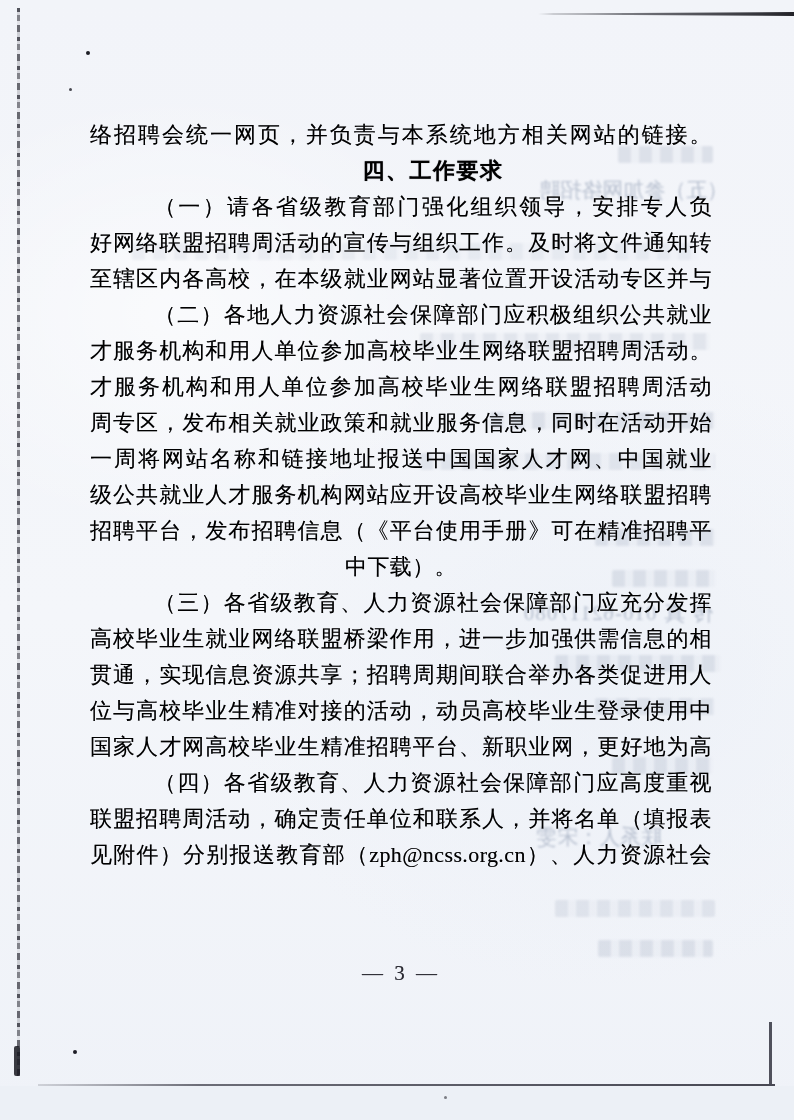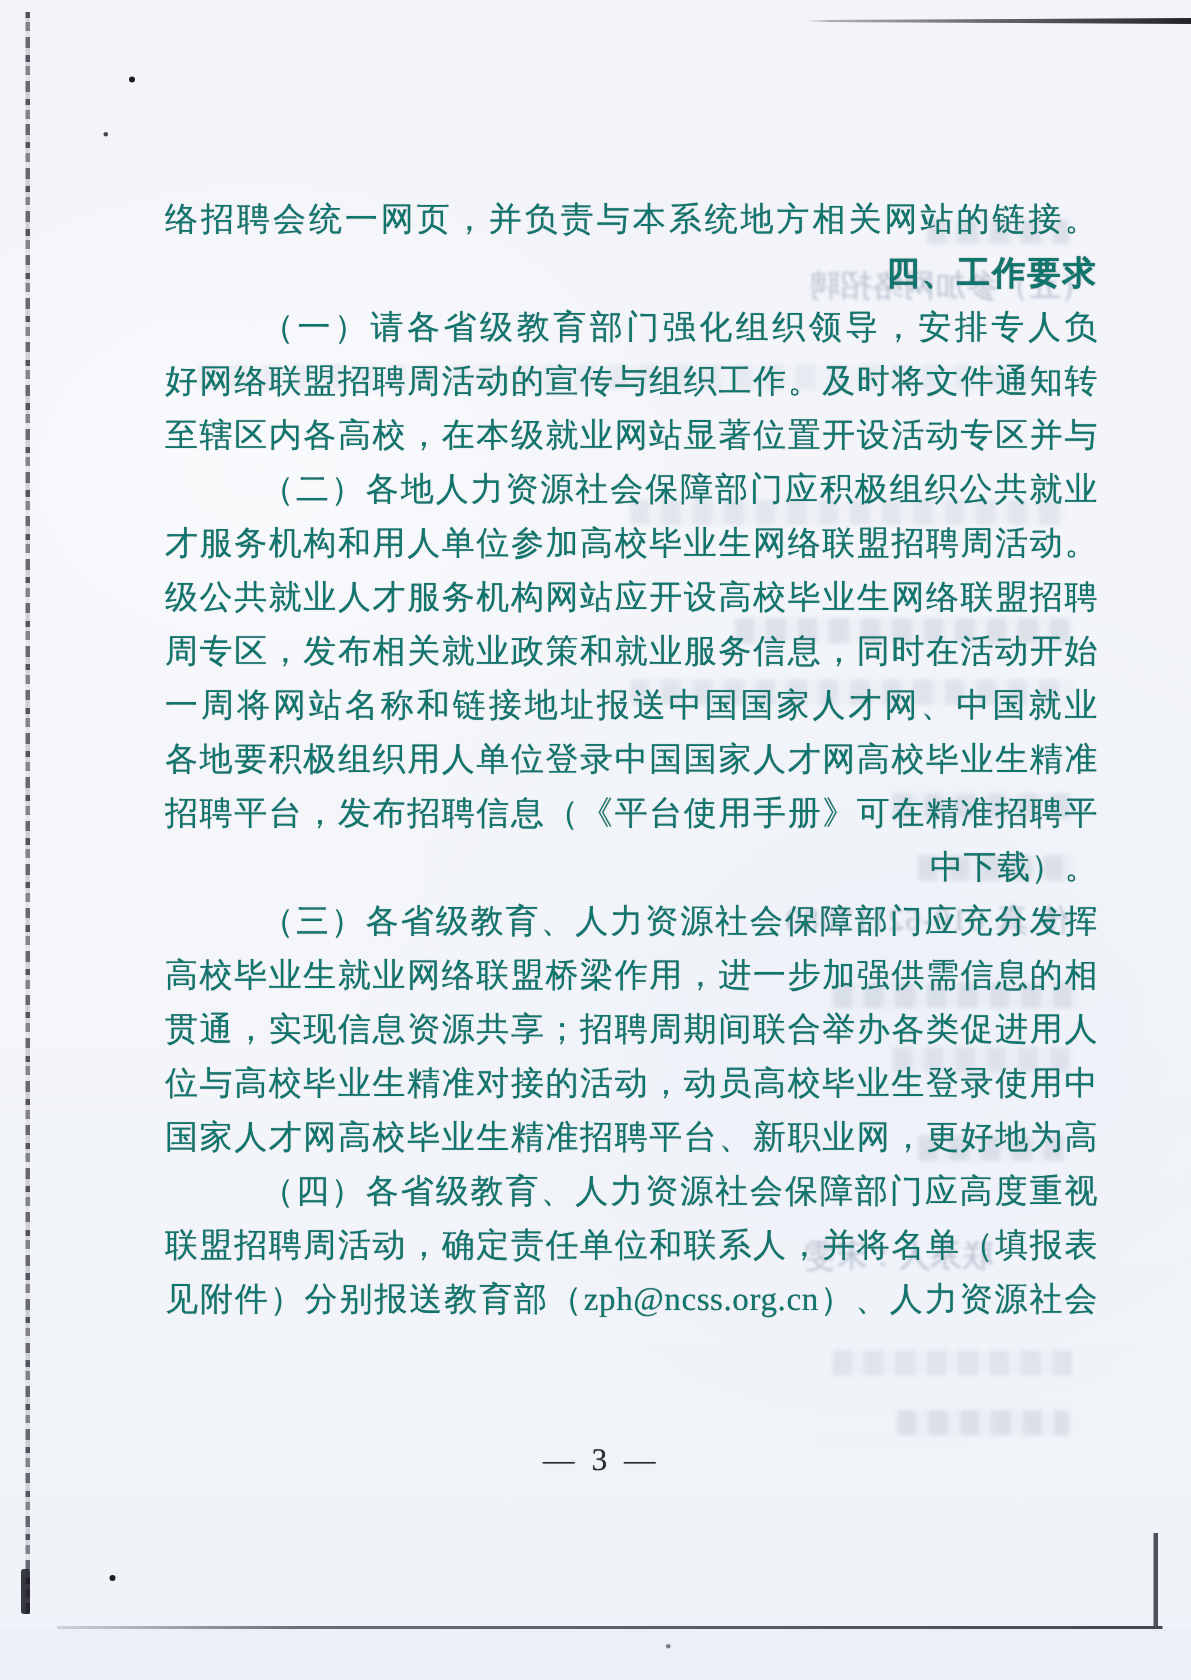--- a/index.html
+++ b/index.html
@@ -51,27 +51,26 @@
     background:rgba(40,40,52,.8);filter:blur(.4px);
   }
   .speck{position:absolute;border-radius:50%;background:#1d1d25;}
   .speck.s1{left:86px;top:51px;width:4px;height:4px;}
   .speck.s2{left:69px;top:88px;width:3px;height:3px;opacity:.8;}
   .speck.s3{left:73px;top:1050px;width:4px;height:4px;}
   .speck.s4{left:444px;top:1096px;width:3px;height:3px;opacity:.55;}
 
   
   .textblock{
-    position:absolute;left:90px;top:128px;width:622px;
+    position:absolute;left:90px;top:117px;width:622px;
     font-size:22px;line-height:36px;letter-spacing:.4px;
-    color:#0f766e;
+    color:#000000;
     text-shadow:0 0 .6px rgba(43,43,51,.55);
-    margin-left:20px;
   }
-  .line{height:36px;overflow:hidden;text-align:right;}
+  .line{height:36px;overflow:hidden;text-align:center;}
   .line.fill{text-align:justify;text-align-last:justify;}
   .line.indent{text-indent:64px;}
   .line.heading{
     font-weight:700;
     font-family:"Liberation Sans","DejaVu Sans",sans-serif;
     letter-spacing:1.5px;
     text-shadow:0 0 .8px rgba(30,30,38,.7);
   }
   .page-number{
     position:absolute;left:90px;top:961px;width:622px;
@@ -144,24 +143,24 @@
 
 <main class="textblock">
   <div>
       <div class="line fill">络招聘会统一网页，并负责与本系统地方相关网站的链接。</div>
       <div class="line indent heading">四、工作要求</div>
       <div class="line indent fill">（一）请各省级教育部门强化组织领导，安排专人负责，做</div>
       <div class="line fill">好网络联盟招聘周活动的宣传与组织工作。及时将文件通知转发</div>
       <div class="line fill">至辖区内各高校，在本级就业网站显著位置开设活动专区并与教</div>
       <div class="line indent fill">（二）各地人力资源社会保障部门应积极组织公共就业人</div>
       <div class="line fill">才服务机构和用人单位参加高校毕业生网络联盟招聘周活动。各</div>
-      <div class="line fill">级公共就业人才服务机构网站应开设高校毕业生网络联盟招聘</div>
+      <div class="line fill">才服务机构和用人单位参加高校毕业生网络联盟招聘周活动</div>
       <div class="line fill">周专区，发布相关就业政策和就业服务信息，同时在活动开始前</div>
       <div class="line fill">一周将网站名称和链接地址报送中国国家人才网、中国就业网。</div>
-      <div class="line fill">各地要积极组织用人单位登录中国国家人才网高校毕业生精准</div>
+      <div class="line fill">级公共就业人才服务机构网站应开设高校毕业生网络联盟招聘</div>
       <div class="line fill">招聘平台，发布招聘信息（《平台使用手册》可在精准招聘平台</div>
       <div class="line">中下载）。</div>
       <div class="line indent fill">（三）各省级教育、人力资源社会保障部门应充分发挥全国</div>
       <div class="line fill">高校毕业生就业网络联盟桥梁作用，进一步加强供需信息的相互</div>
       <div class="line fill">贯通，实现信息资源共享；招聘周期间联合举办各类促进用人单</div>
       <div class="line fill">位与高校毕业生精准对接的活动，动员高校毕业生登录使用中国</div>
       <div class="line fill">国家人才网高校毕业生精准招聘平台、新职业网，更好地为高校</div>
       <div class="line indent fill">（四）各省级教育、人力资源社会保障部门应高度重视网络</div>
       <div class="line fill">联盟招聘周活动，确定责任单位和联系人，并将名单（填报表格</div>
       <div class="line fill">见附件）分别报送教育部（zph@ncss.org.cn）、人力资源社会保</div>

